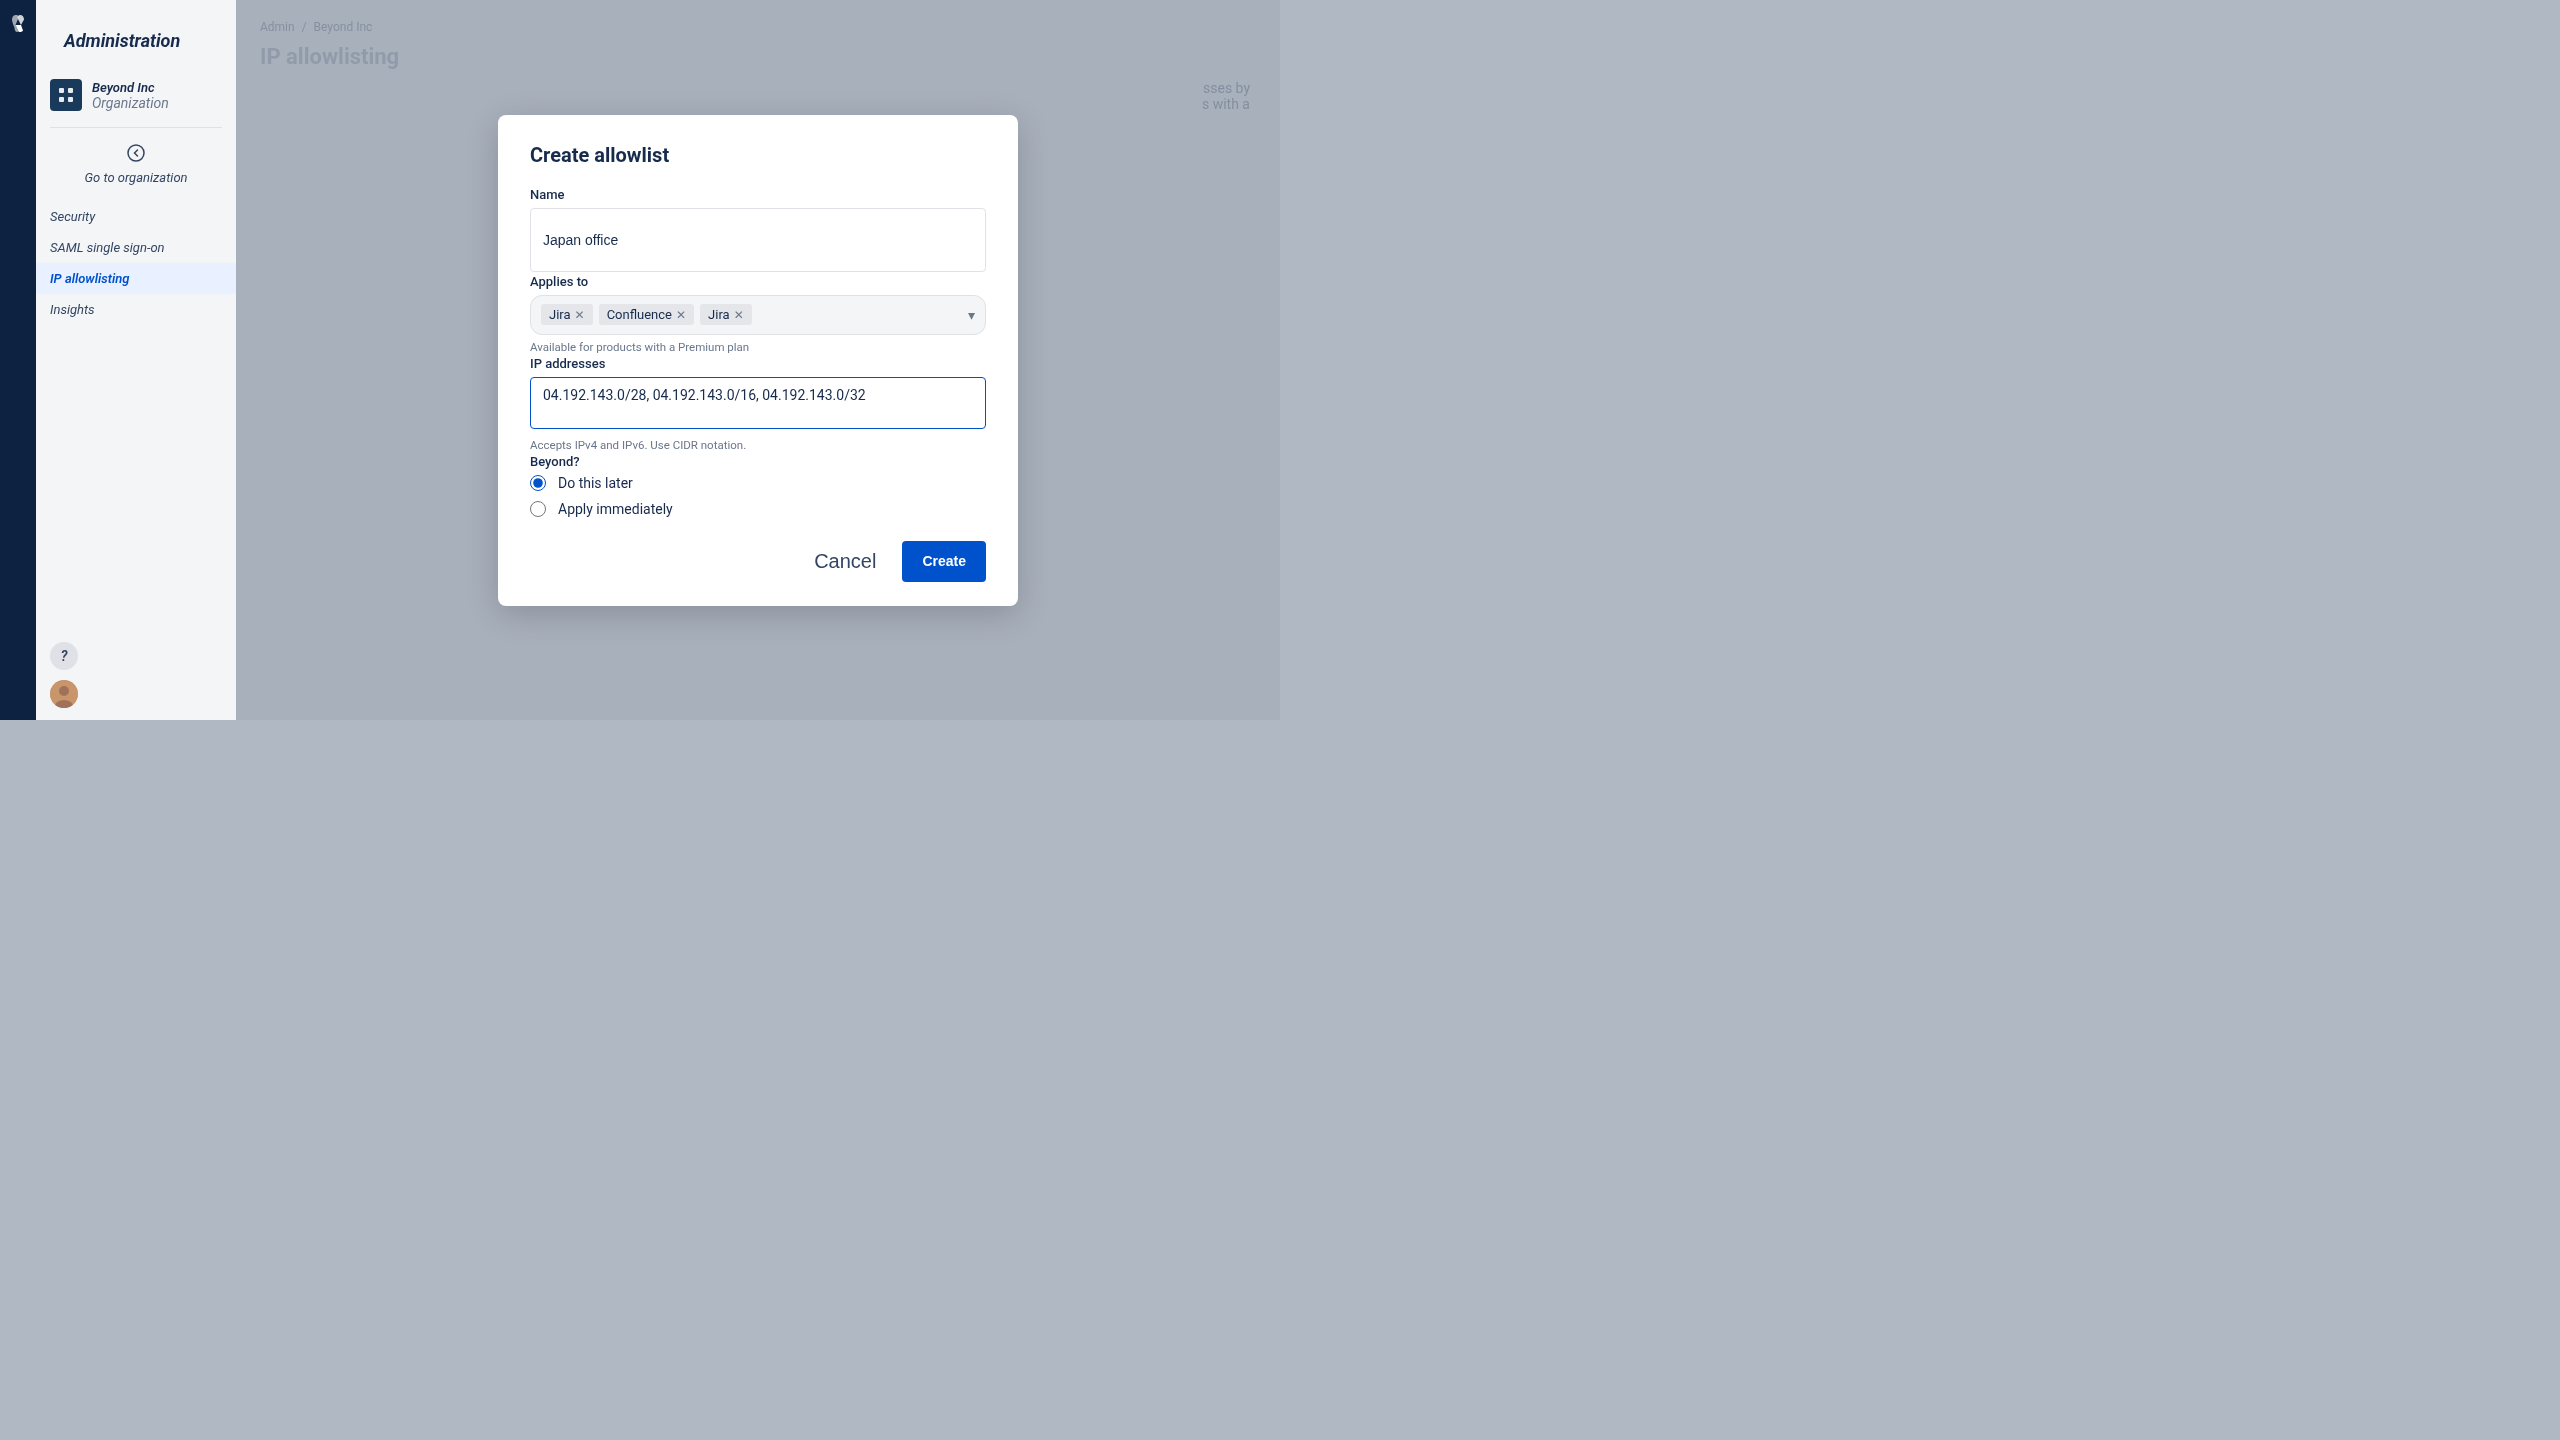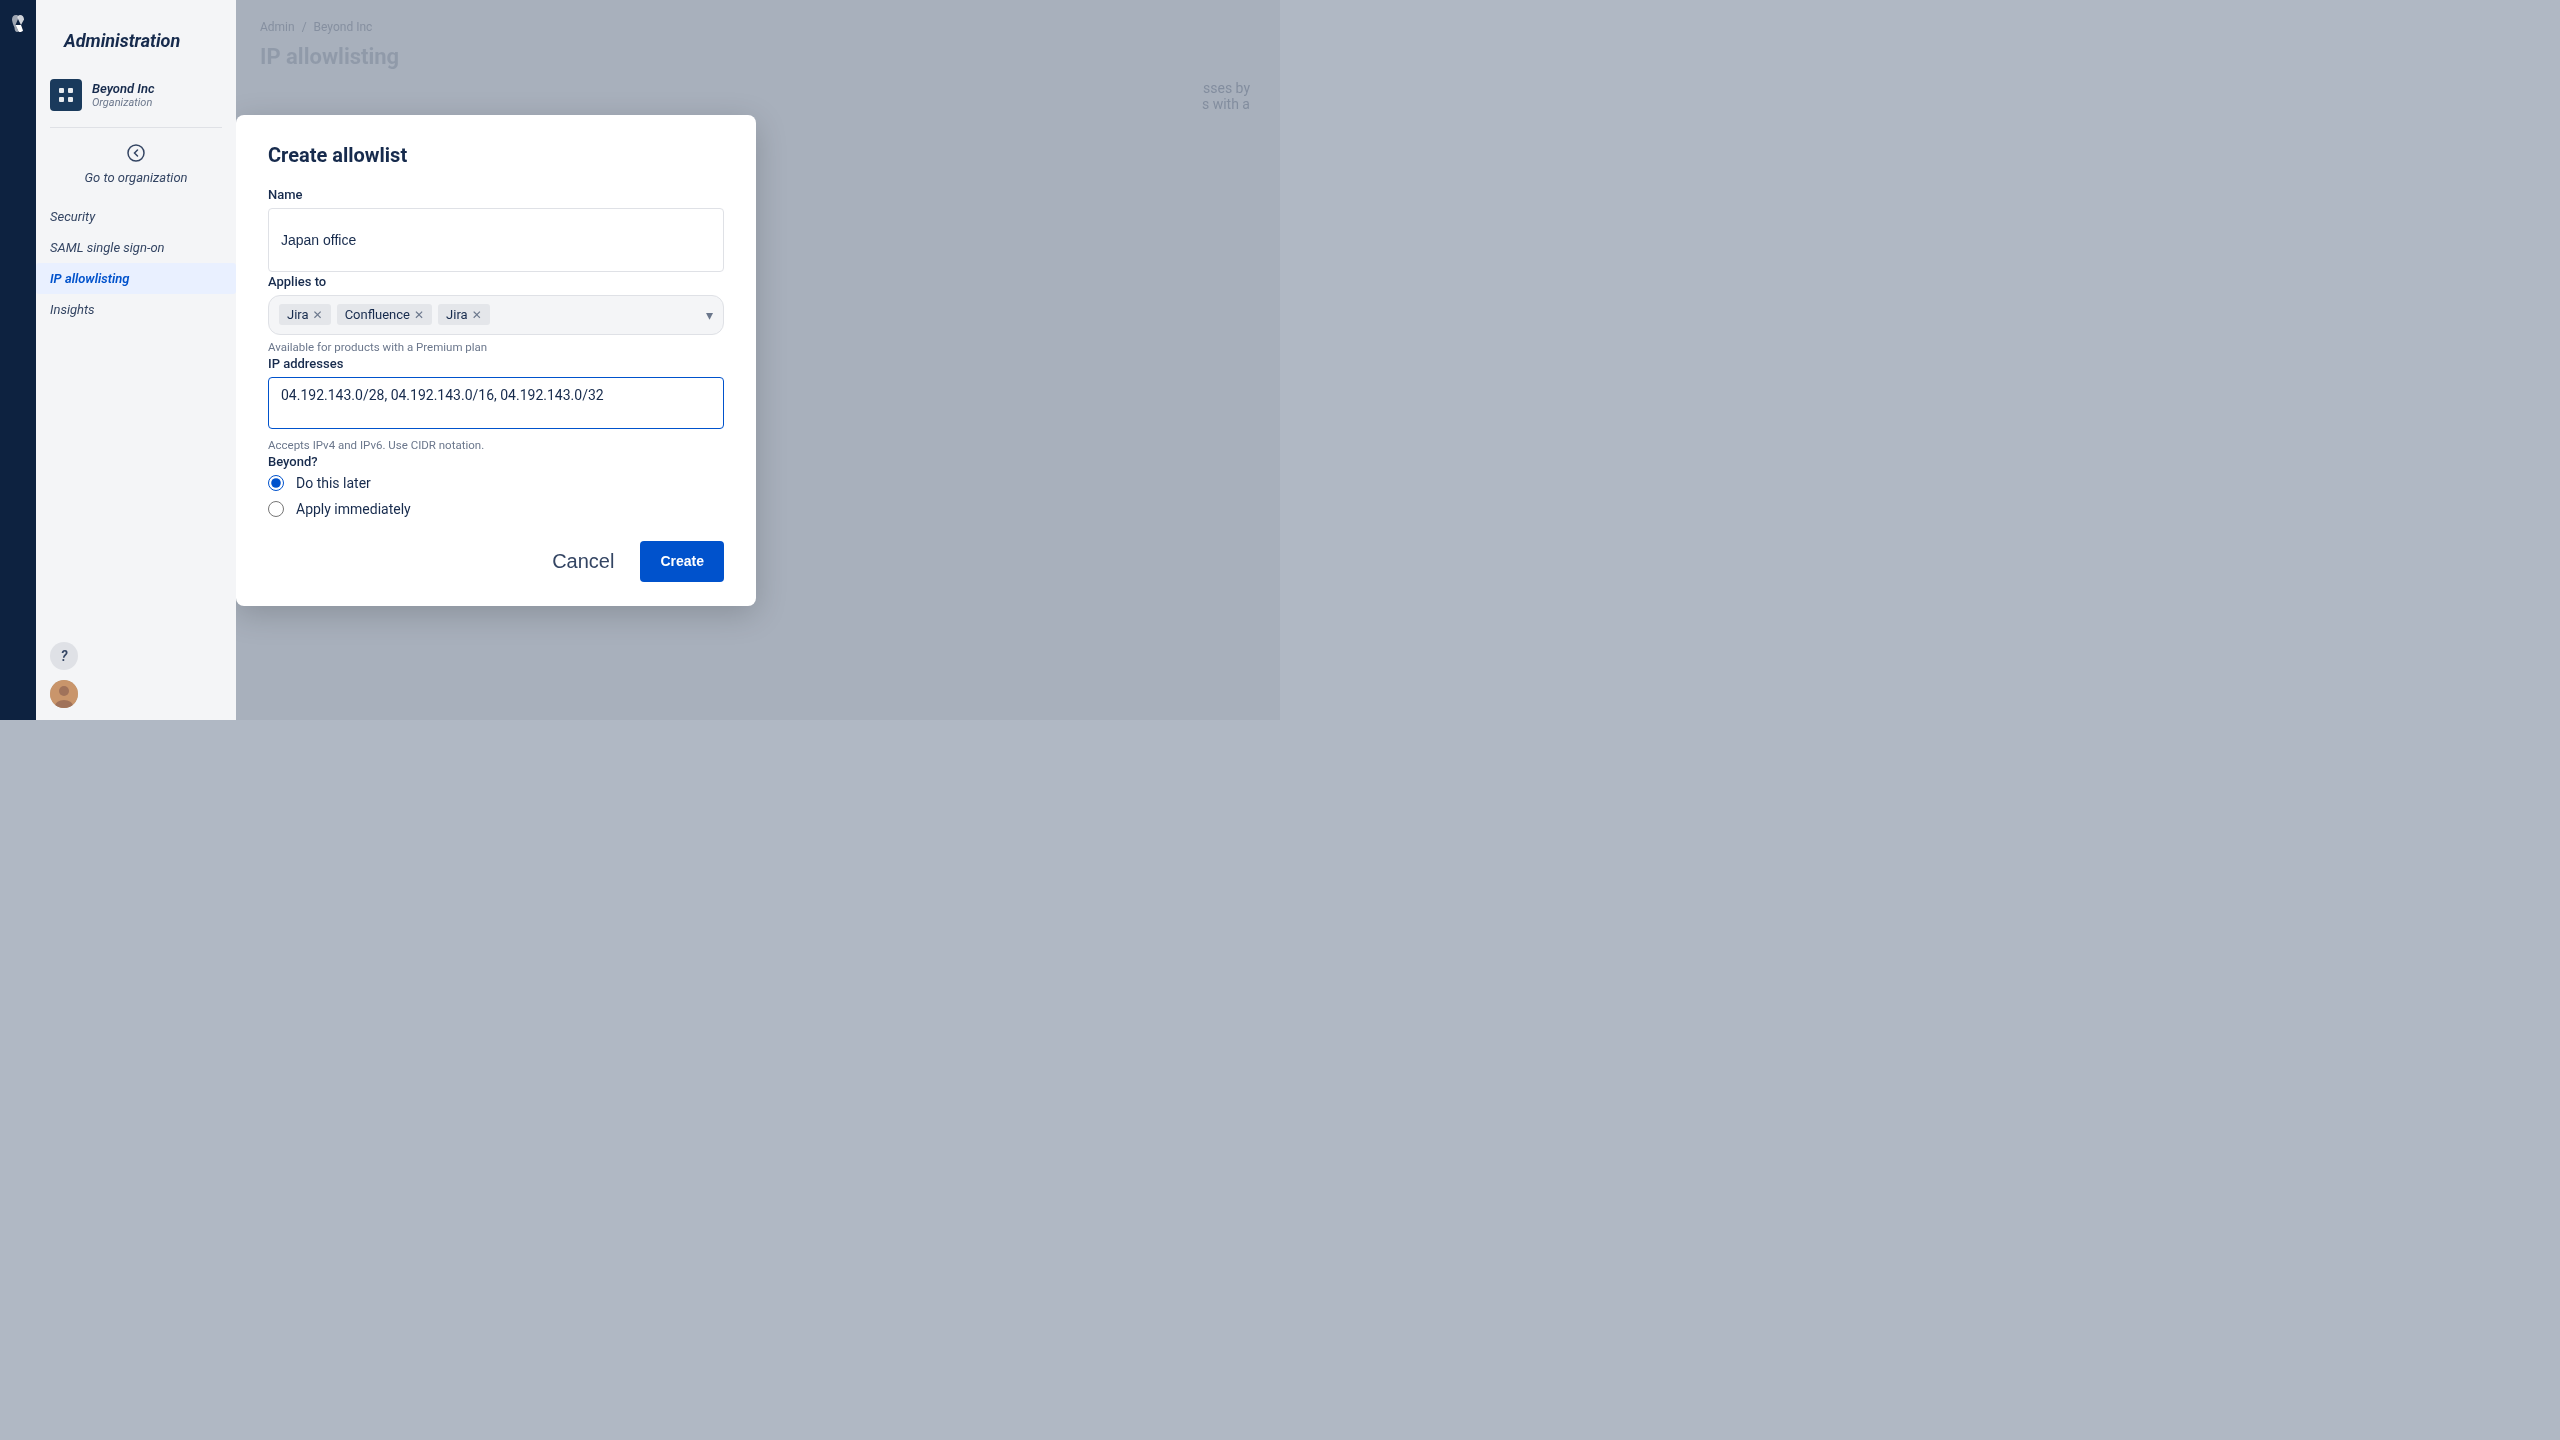--- a/index.html
+++ b/index.html
@@ -58,21 +58,21 @@
       font-size: 14px;
       flex-shrink: 0;
     }
     .org-info {}
     .org-name {
       font-size: 13px;
       font-weight: 600;
       color: #172b4d;
     }
     .org-type {
-      font-size: 11px;
+      font-size: 14px;
       color: #6b778c;
     }
     .nav-admin-title {
       font-size: 18px;
       font-weight: 700;
       color: #172b4d;
       padding: 14px 14px 10px;
     }
     .nav-divider {
       border: none;
@@ -159,21 +159,21 @@
       opacity: 0.3;
     }
 
     
     .overlay {
       position: absolute;
       top: 0; left: 0; right: 0; bottom: 0;
       background: rgba(160, 168, 180, 0.5);
       display: flex;
       align-items: center;
-      justify-content: flex-start;
+      justify-content: center;
     }
 
     
     .modal {
       background: white;
       border-radius: 8px;
       padding: 28px 32px 24px;
       width: 520px;
       box-shadow: 0 8px 32px rgba(0,0,0,0.18);
       position: relative;

